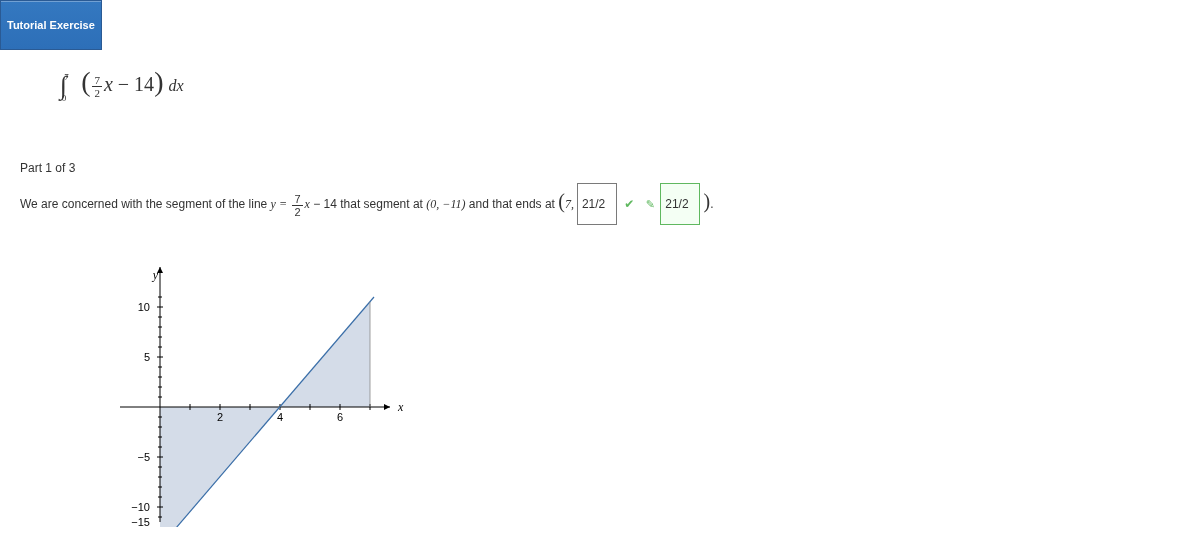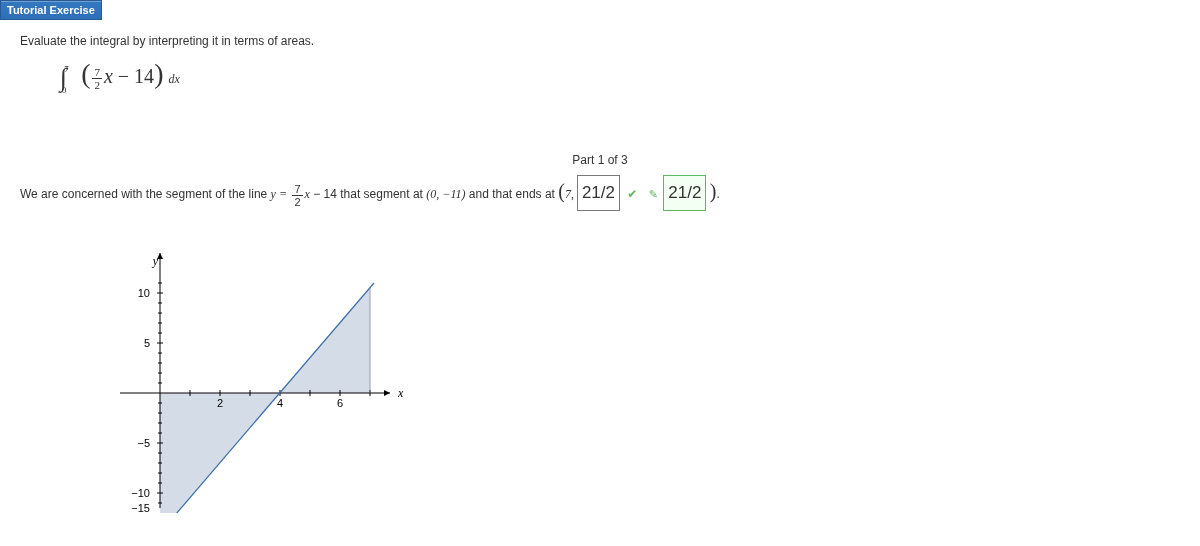--- a/index.html
+++ b/index.html
@@ -9,64 +9,63 @@
     font-size: 12px;
     color: #333;
     background: #fff;
     width: 1200px;
   }
   .tutorial-header {
     background: linear-gradient(to bottom, #3478c0, #2d6fb8);
     color: #fff;
     font-weight: bold;
     font-size: 11px;
-    padding: 3px 6px;
+    padding: 18px 6px;
     display: inline-block;
     border: 1px solid #2a5a94;
     box-shadow: inset 0 1px 0 rgba(255,255,255,0.3);
   }
   .content {
     padding: 8px 20px;
   }
   .prompt {
     margin: 6px 0 10px 0;
   }
   .integral-display {
     margin: 8px 0 8px 40px;
     font-family: "Times New Roman", serif;
     font-size: 20px;
   }
   .part-header {
     margin: 24px 0 0 0;
-    text-align: center;
   }
   .part-line {
     margin: 8px 0 0 0;
   }
   .math {
     font-family: "Times New Roman", serif;
     font-style: italic;
   }
   .fraction {
     display: inline-block;
     text-align: center;
     vertical-align: middle;
     font-style: normal;
     font-size: 11px;
     margin: 0 2px;
   }
   .fraction .num { display: block; border-bottom: 1px solid #333; padding: 0 2px; }
   .fraction .den { display: block; padding: 0 2px; }
   .answer-box {
     border: 1px solid #7a7a7a;
-    padding: 7px 4px;
-    font-size: 17px;
+    padding: 13px 4px;
+    font-size: 12px;
     min-width: 30px;
     display: inline-block;
-    text-align: center;
+    text-align: left;
     background: #fff;
   }
   .answer-box.correct {
     border: 1px solid #5fb85f;
     background: #f4fff4;
   }
   .check {
     color: #5fb85f;
     margin: 0 4px;
   }
@@ -101,26 +100,25 @@
   .sub { position: relative; top: 10px; left: -10px; }
 </style>
 </head>
 <body>
 
 
 
 <div class="tutorial-header">Tutorial Exercise</div>
 
 <div class="content">
-  <div class="prompt">Evaluate the integral by interpreting it in terms of areas.</div>
 
   <div class="integral-display">
     <span class="smallint">∫</span><span class="intbounds"><span class="sup">7</span><span class="sub">0</span></span>
     <span style="font-size:28px;">(</span><span class="fraction"><span class="num">7</span><span class="den">2</span></span><span class="math">x</span> <span>− 14</span><span style="font-size:28px;">)</span>
-    <span class="math" style="font-size:12px;">dx</span>
+    <span class="math" style="font-size:16px;">dx</span>
   </div>
 </div>
 
 <div class="content" style="padding-top:20px;">
   <div class="part-header">Part 1 of 3</div>
 
   <div class="part-line">
     <span>We are concerned with the segment of the line </span>
     <span class="math">y =</span>
     <span class="fraction"><span class="num">7</span><span class="den">2</span></span><span class="math">x</span>

